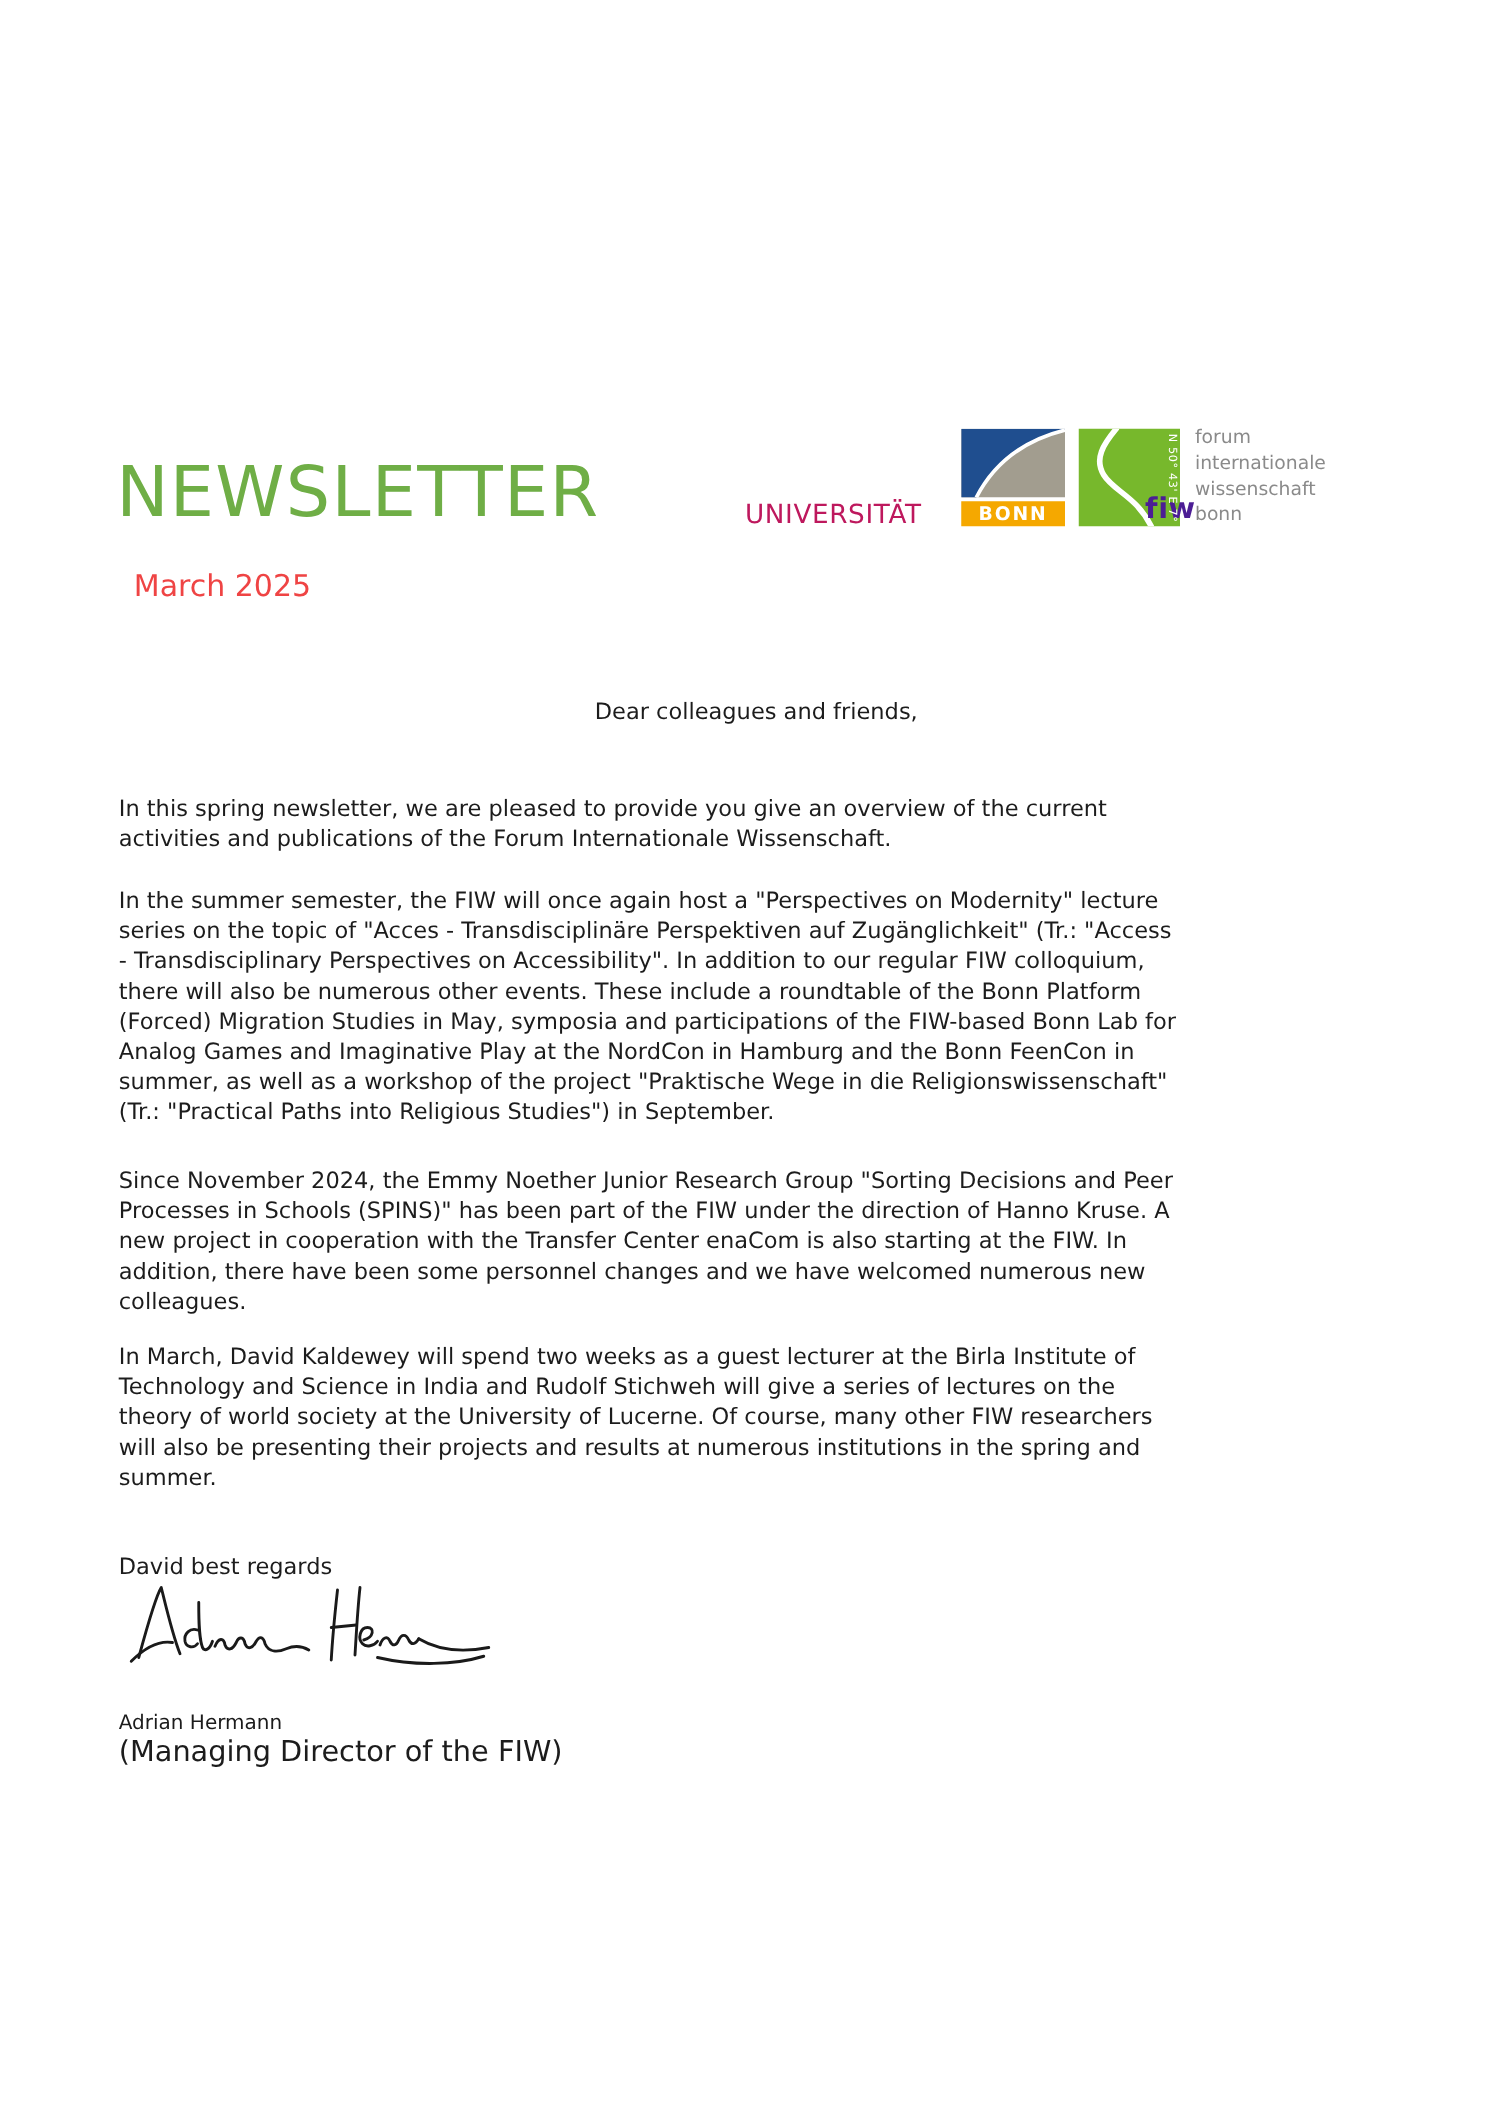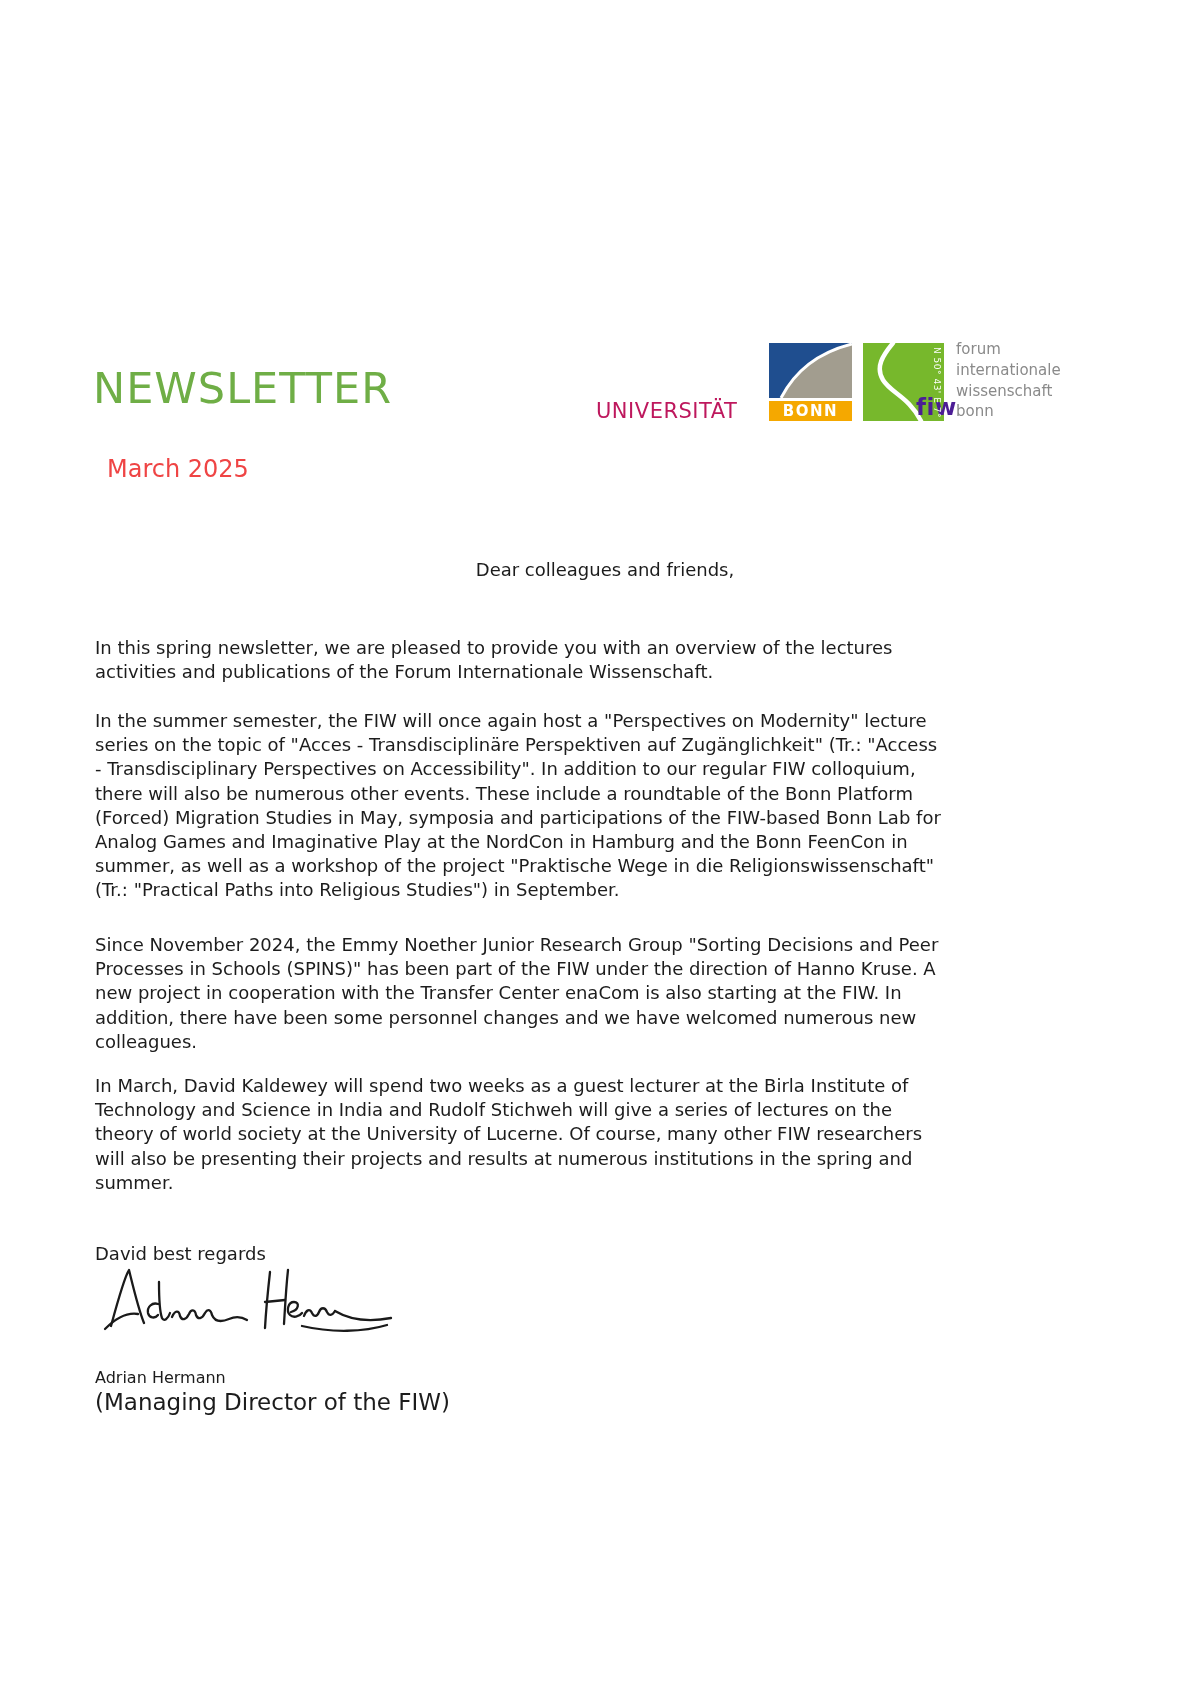--- a/index.html
+++ b/index.html
@@ -9,21 +9,21 @@
     font-family:"DejaVu Sans","Liberation Sans",sans-serif;
     color:#1c1c1c;
     position:relative;
     overflow:hidden;
   }
   .abs{position:absolute;}
 
   
   .page-title{
     left:93px;top:366px;
-    font-size:43px;line-height:1.05;
+    font-size:56px;line-height:1.05;
     color:#6fae46;
     letter-spacing:1px;
     white-space:nowrap;
   }
   .page-subtitle{
     left:95px;top:456px;
     font-size:24px;line-height:1.1;
     color:#ef4444;
     white-space:nowrap;
     margin-left:12px;
@@ -116,21 +116,21 @@
   <span class="fiw-label">fiw</span>
   <span class="fiw-coords">N 50° 43' E 7° 7'</span>
 </div>
 
 <div class="abs fiw-textblock">forum
 internationale
 wissenschaft
 bonn</div>
 
 <div class="abs bodytext salutation">Dear colleagues and friends,</div>
-<div class="abs bodytext para-1">In this spring newsletter, we are pleased to provide you with an overview of the lectures
+<div class="abs bodytext para-1">In this spring newsletter, we are pleased to provide you give an overview of the current
 activities and publications of the Forum Internationale Wissenschaft.</div>
 <div class="abs bodytext para-2">In the summer semester, the FIW will once again host a "Perspectives on Modernity" lecture
 series on the topic of "Acces - Transdisciplinäre Perspektiven auf Zugänglichkeit" (Tr.: "Access
 - Transdisciplinary Perspectives on Accessibility". In addition to our regular FIW colloquium,
 there will also be numerous other events. These include a roundtable of the Bonn Platform
 (Forced) Migration Studies in May, symposia and participations of the FIW-based Bonn Lab for
 Analog Games and Imaginative Play at the NordCon in Hamburg and the Bonn FeenCon in
 summer, as well as a workshop of the project "Praktische Wege in die Religionswissenschaft"
 (Tr.: "Practical Paths into Religious Studies") in September.</div>
 <div class="abs bodytext para-3">Since November 2024, the Emmy Noether Junior Research Group "Sorting Decisions and Peer

